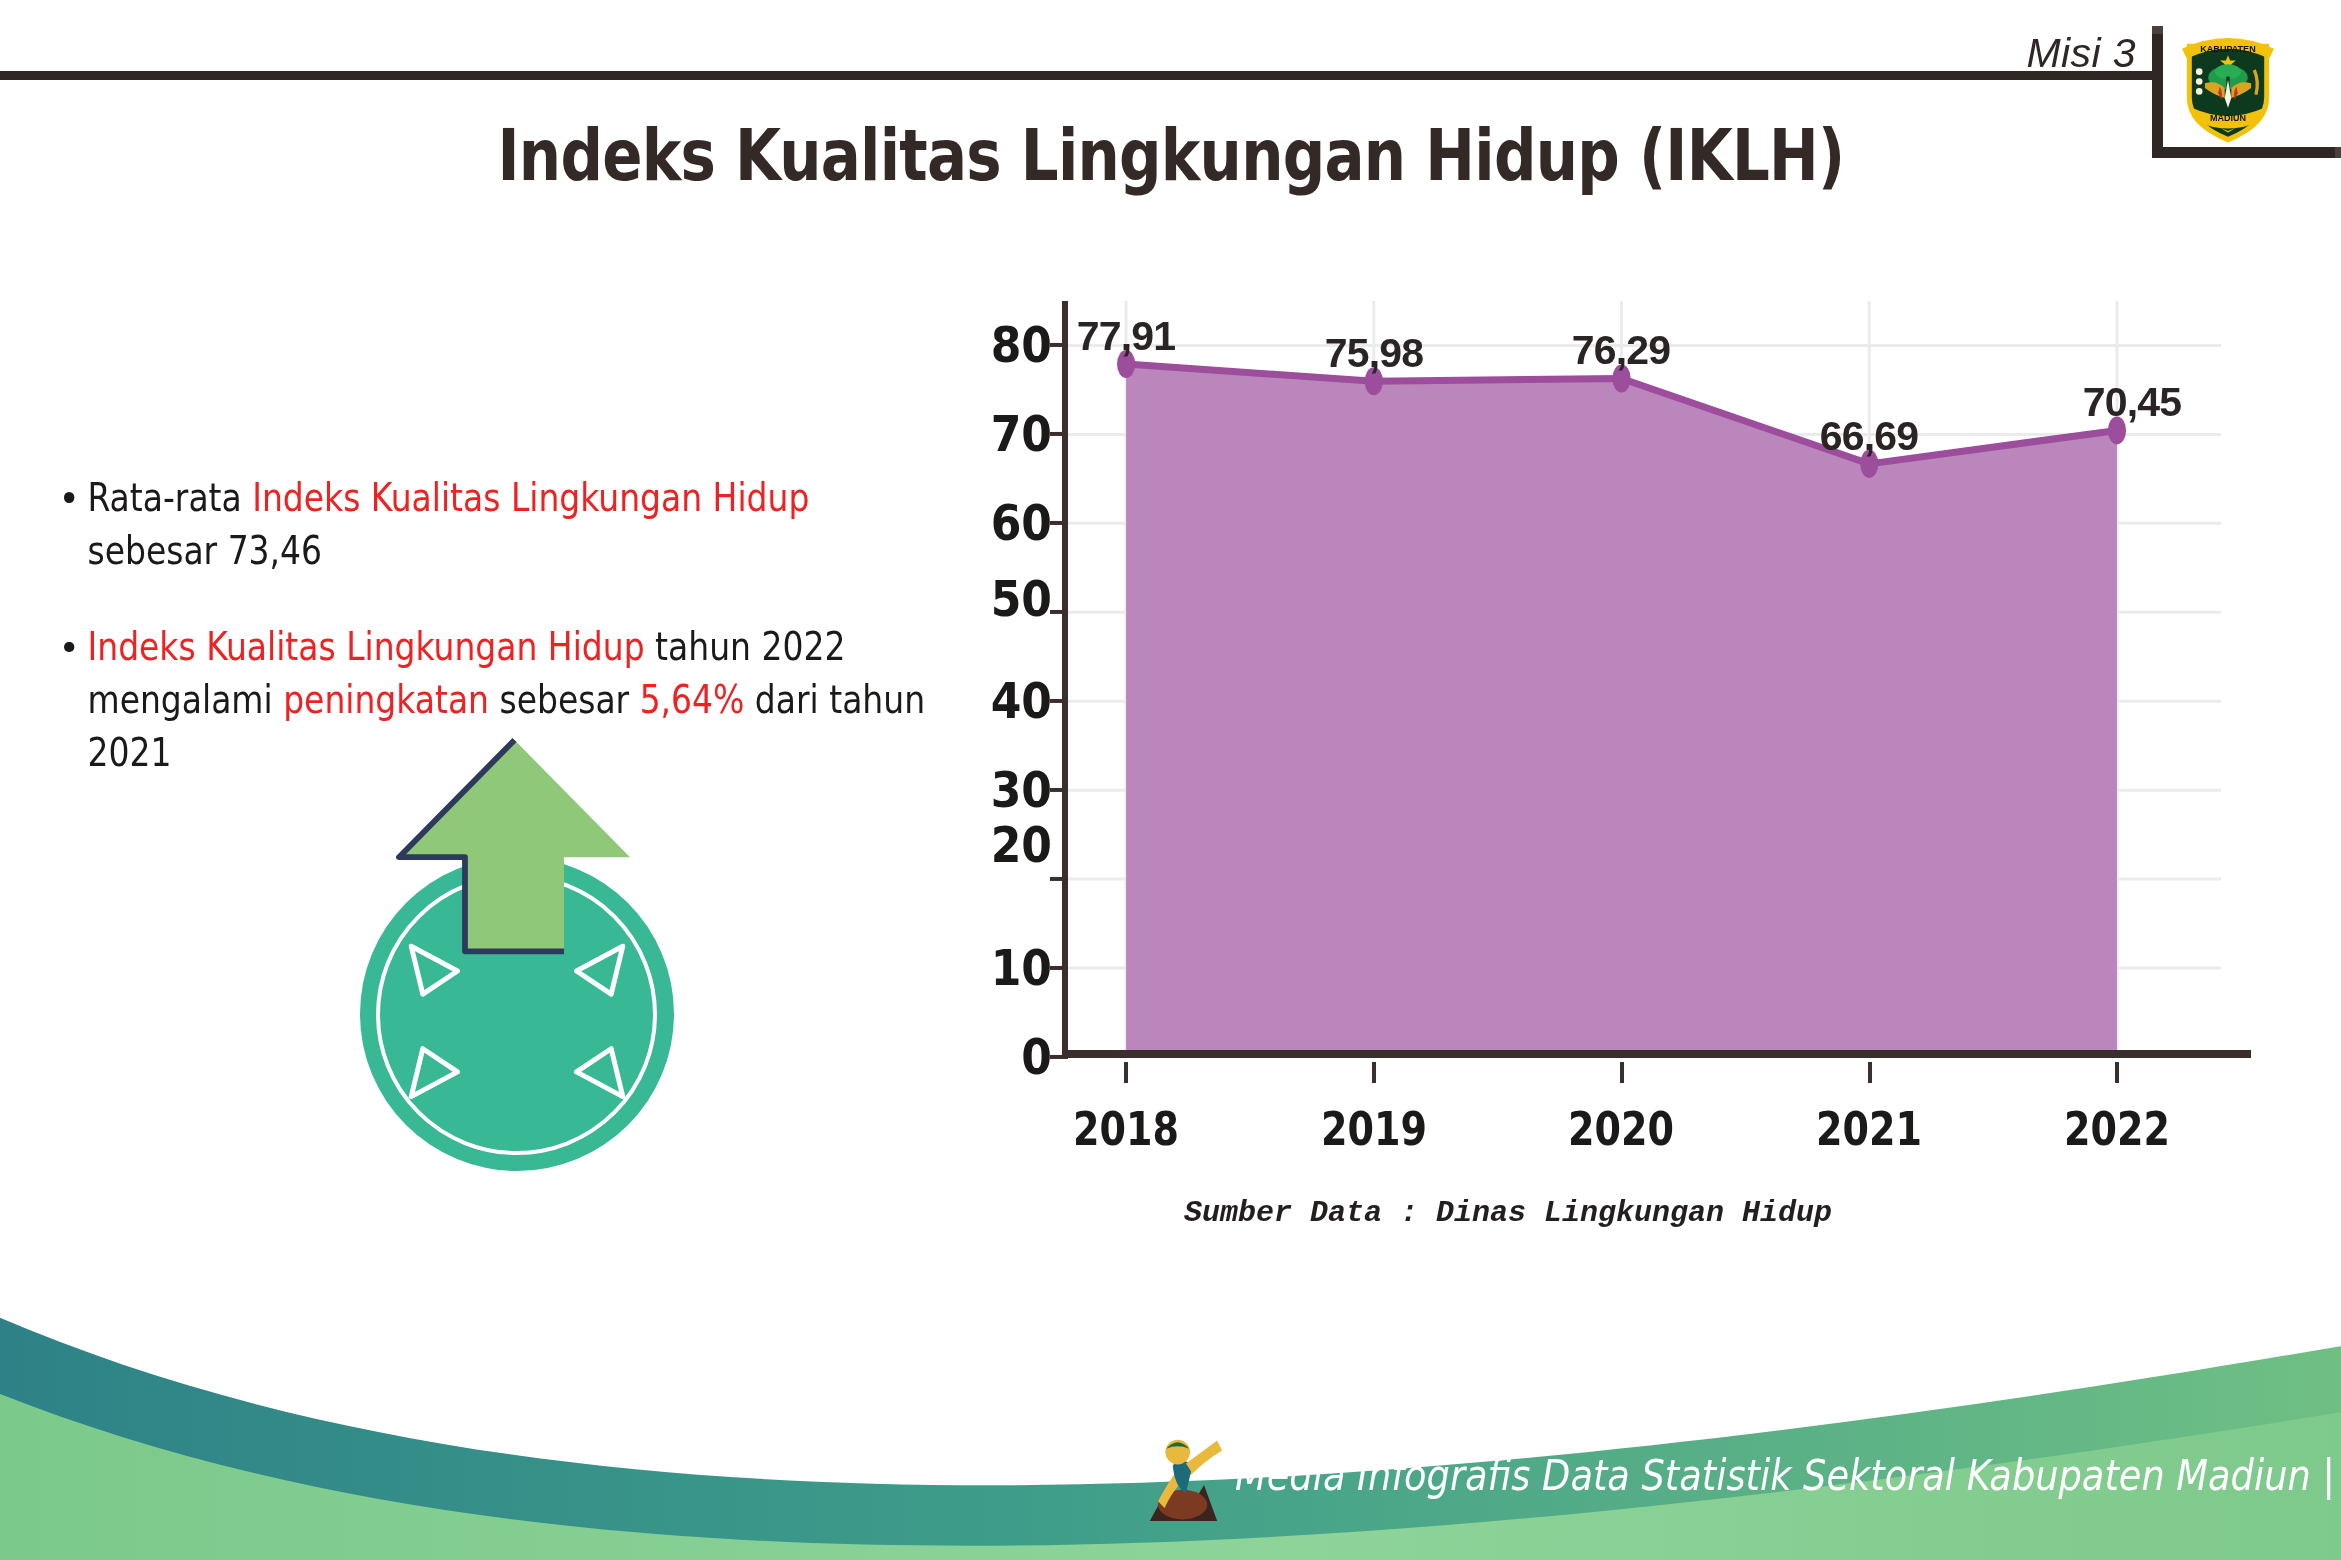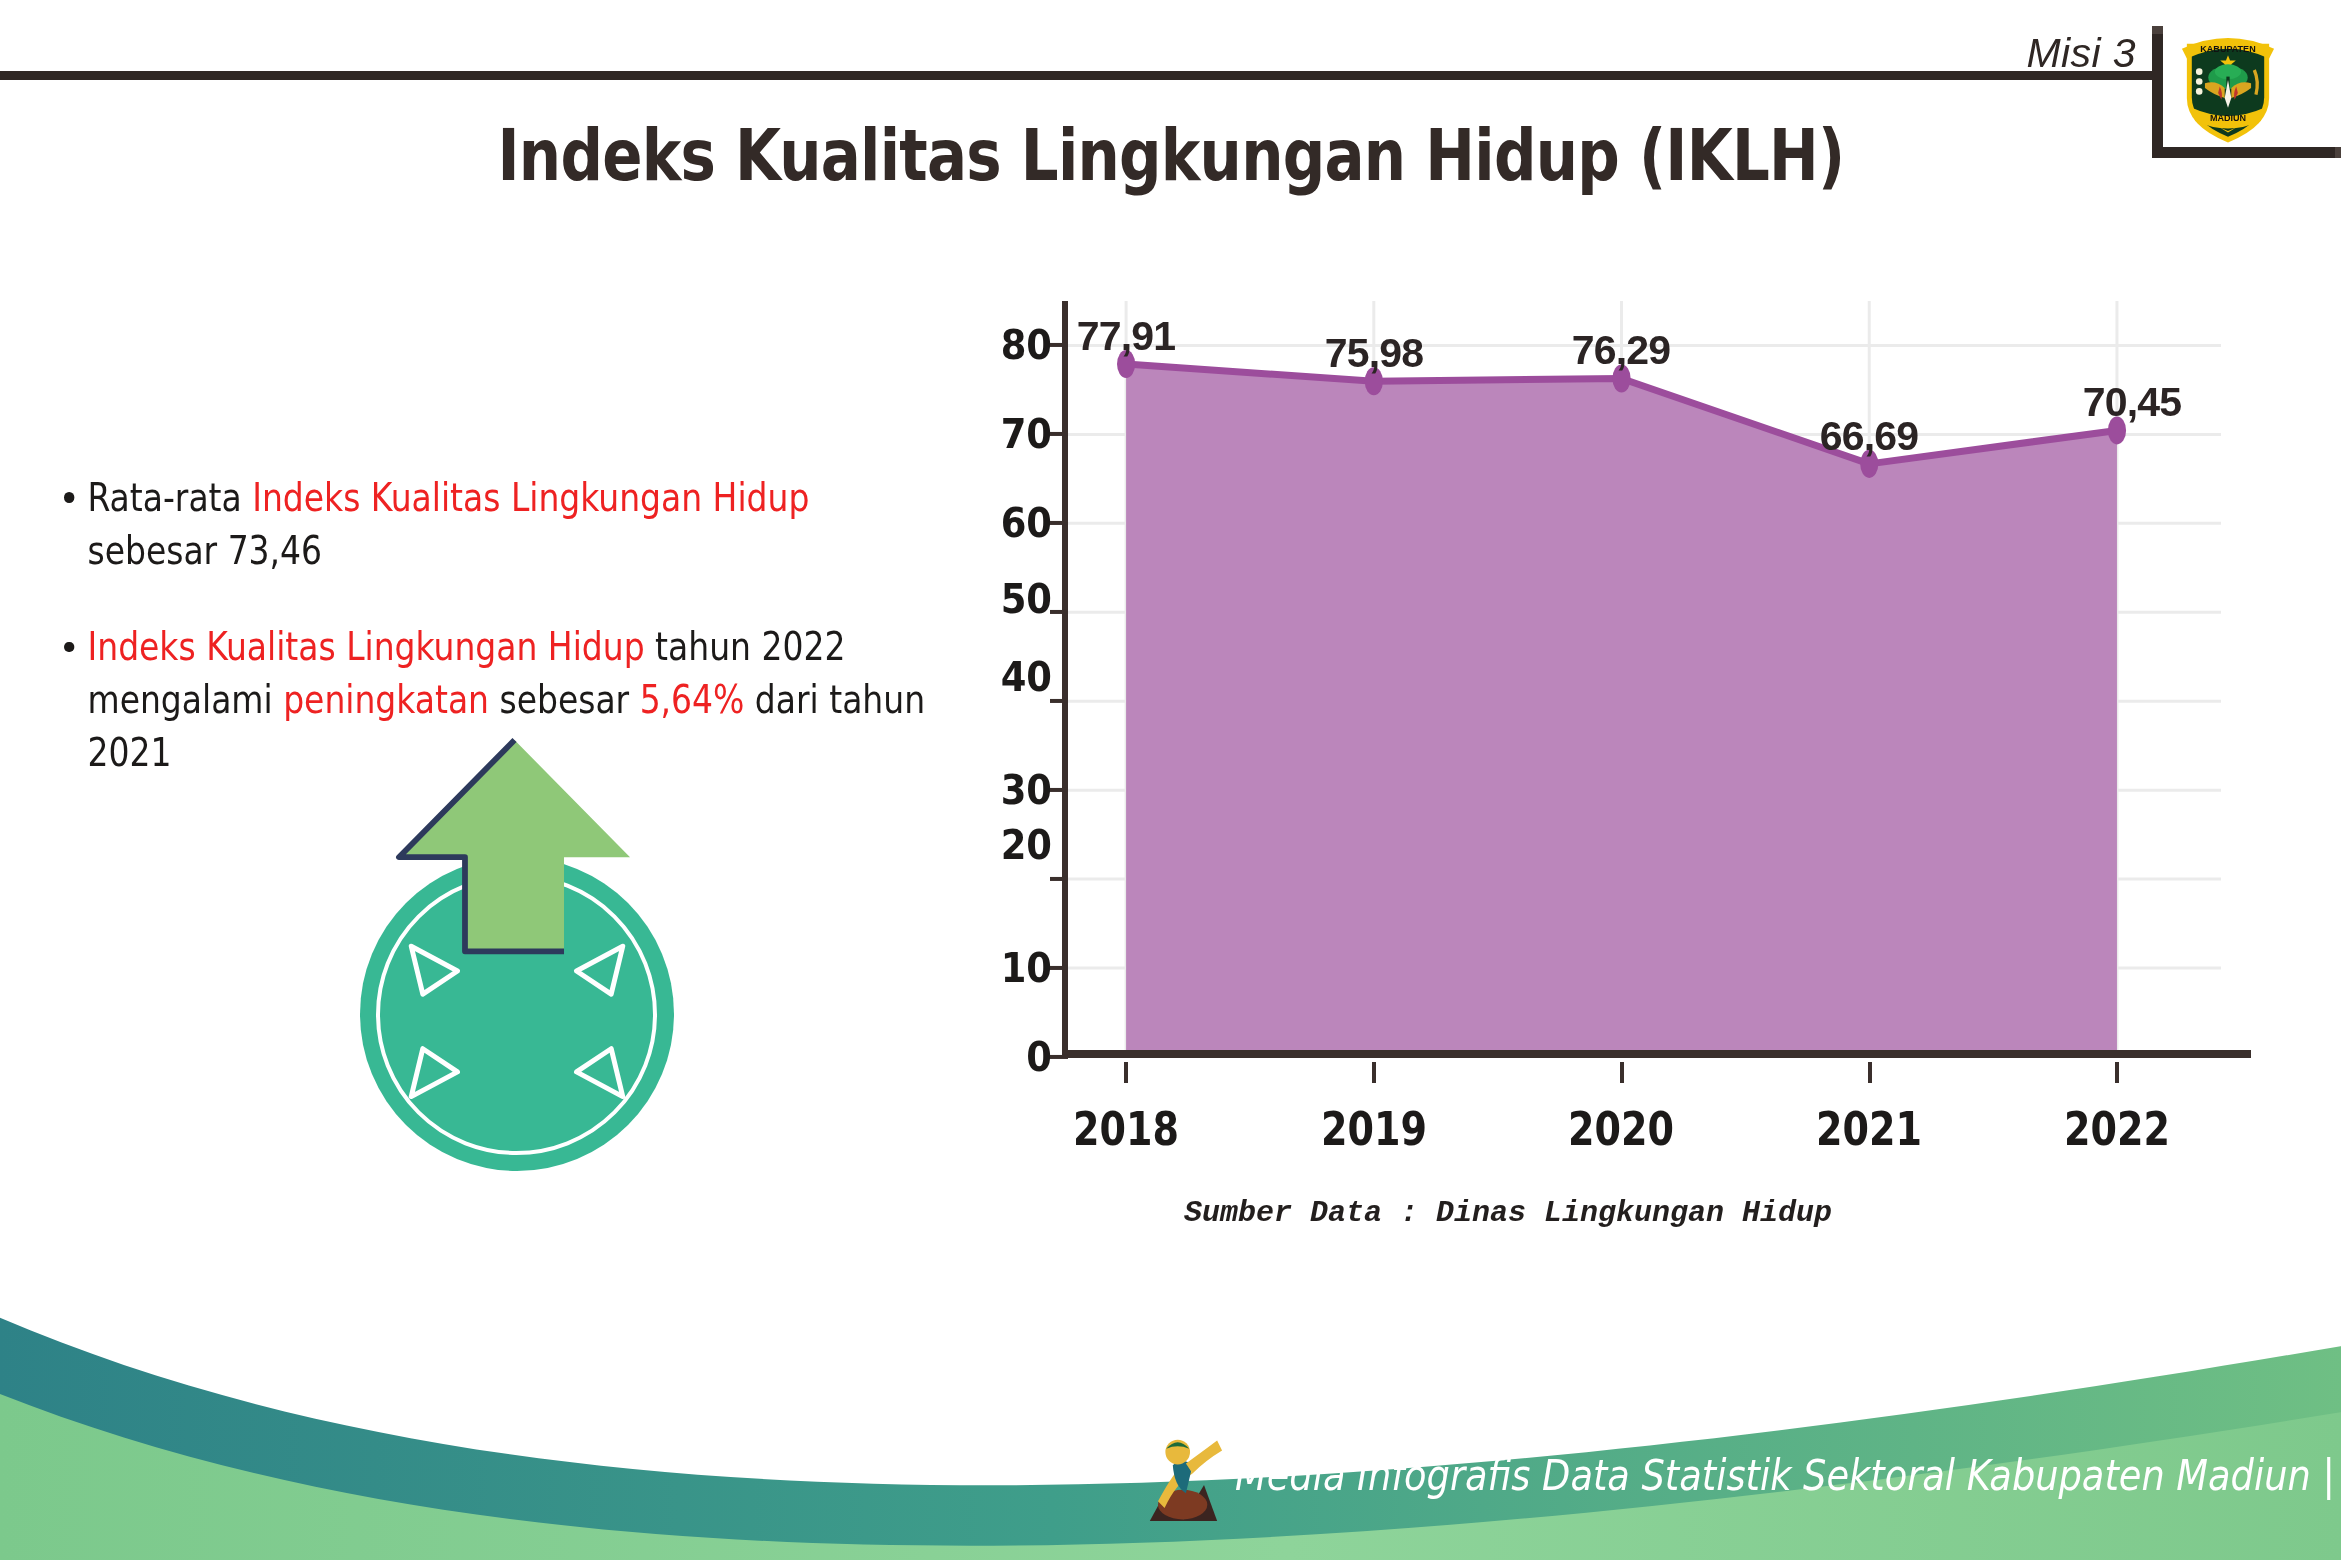--- a/index.html
+++ b/index.html
@@ -98,21 +98,21 @@
   .yaxis-line{
     position:absolute;left:83px;top:20px;width:5.8px;bottom:198px;
     background:#3a2f2c;
   }
   .xaxis-line{
     position:absolute;left:83px;bottom:197px;right:0px;height:8.3px;
     background:#3a2f2c;
   }
   .ytick-lbl{
     position:absolute;right:1199px;
-    font-size:41px;font-weight:bold;color:#1c1a19;
+    font-size:49px;font-weight:bold;color:#1c1a19;
     font-family:"DejaVu Sans Condensed","Liberation Sans",sans-serif;
     transform:translateY(-50%);white-space:nowrap;
   }
   .ytick-mark{
     position:absolute;left:71px;width:18px;height:4.1px;background:#3a2f2c;
     transform:translateY(-50%);
   }
   .xtick-mark{
     position:absolute;bottom:172px;width:4.1px;height:21.5px;background:#3a2f2c;
   }
@@ -247,21 +247,21 @@
     <div class="xaxis-line"></div>
     <div id="yticks">
         <div class="ytick-lbl" style="top: 776px;">0</div>
         <div class="ytick-mark" style="top: 776px;"></div>
         <div class="ytick-lbl" style="top: 687px;">10</div>
         <div class="ytick-mark" style="top: 687px;"></div>
         <div class="ytick-lbl" style="top: 564px;">20</div>
         <div class="ytick-mark" style="top: 598px;"></div>
         <div class="ytick-lbl" style="top: 509px;">30</div>
         <div class="ytick-mark" style="top: 509px;"></div>
-        <div class="ytick-lbl" style="top: 396px;">40</div>
+        <div class="ytick-lbl" style="top: 420px;">40</div>
         <div class="ytick-mark" style="top: 420px;"></div>
         <div class="ytick-lbl" style="top: 318px;">50</div>
         <div class="ytick-mark" style="top: 331px;"></div>
         <div class="ytick-lbl" style="top: 242px;">60</div>
         <div class="ytick-mark" style="top: 242px;"></div>
         <div class="ytick-lbl" style="top: 153px;">70</div>
         <div class="ytick-mark" style="top: 153px;"></div>
         <div class="ytick-lbl" style="top: 64px;">80</div>
         <div class="ytick-mark" style="top: 64px;"></div>
       </div>

